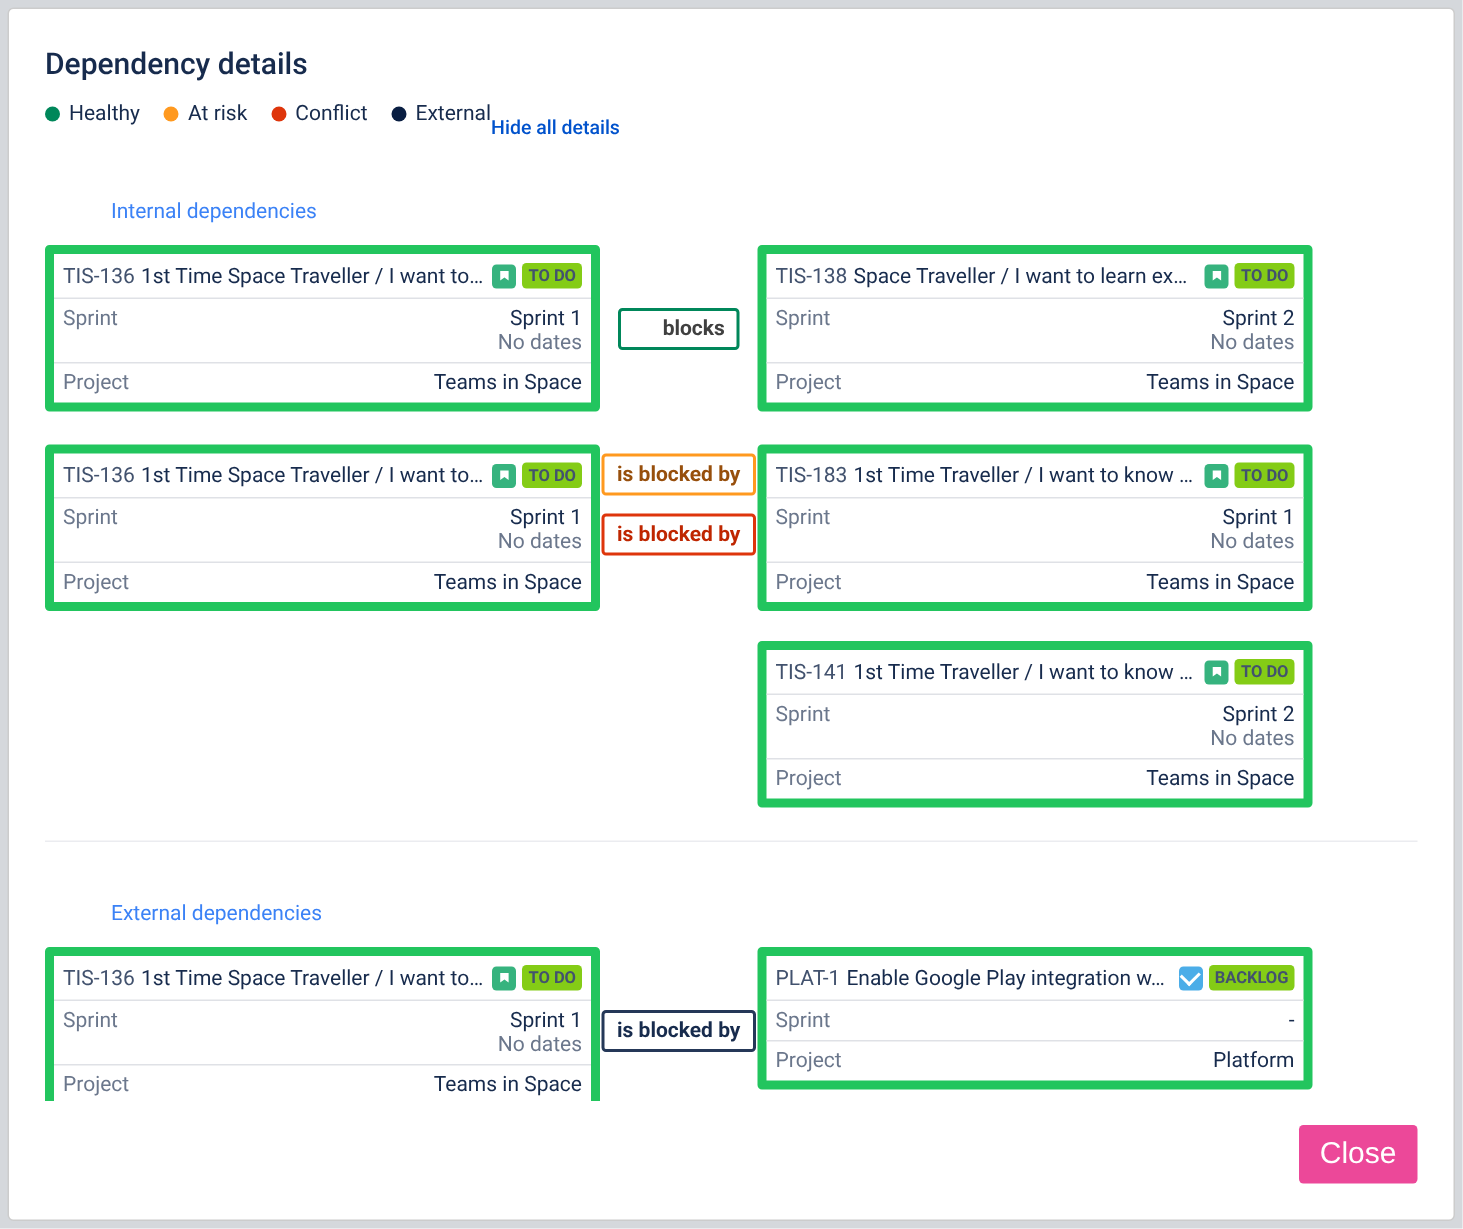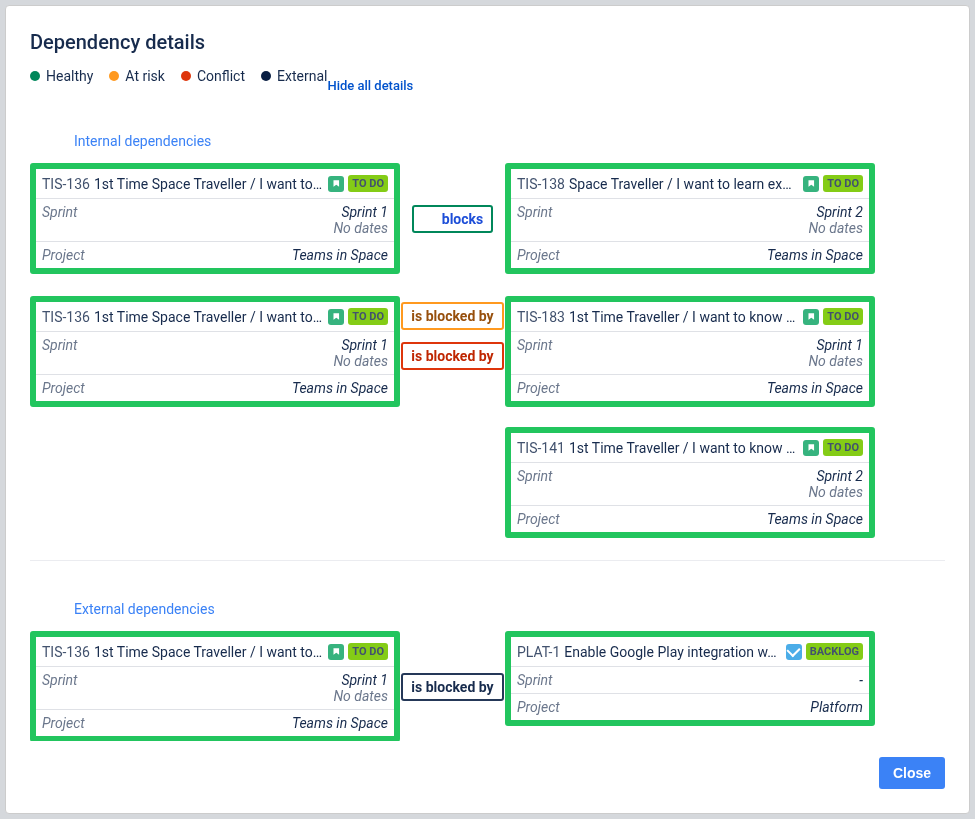--- a/index.html
+++ b/index.html
@@ -134,65 +134,64 @@
       padding: 2px 4px;
       border-radius: 3px;
       flex-shrink: 0;
       white-space: nowrap;
     }
     .card-body .row {
       display: flex;
       justify-content: space-between;
       padding: 5px 6px;
       border-bottom: 1px solid #DFE1E6;
-      font-style: italic;
     }
     .card-body .row:last-child { border-bottom: none; }
     .row-label { color: #6B778C; font-size: 14px; }
     .row-value { color: #172B4D; font-size: 14px; text-align: right; }
     .row-sub { color: #6B778C; font-size: 14px; text-align: center; display: block; }
     .connector {
       flex: 1;
       display: flex;
       align-items: center;
       justify-content: center;
       min-height: 40px;
     }
     .rel-badge {
       border: 2px solid;
       border-radius: 3px;
       padding: 4px 8px;
       font-weight: 700;
       font-size: 14px;
       background: #fff;
     }
-    .rel-badge.green { border-color: #00875A; color: #1d4ed8; padding-left: 28px; }
+    .rel-badge.green { border-color: #00875A; color: #404040; padding-left: 28px; }
     .rel-badge.yellow { border-color: #FF991F; color: #974F0C; }
     .rel-badge.red { border-color: #DE350B; color: #BF2600; }
     .rel-badge.navy { border-color: #253858; color: #172B4D; }
     .right-col { width: 440px; display: flex; flex-direction: column; gap: 20px; }
     hr.divider {
       border: none;
       border-top: 1px solid #EBECF0;
       margin: 10px 0 0 0;
     }
     .modal-footer {
       margin-top: auto;
       display: flex;
       justify-content: flex-end;
       padding-top: 16px;
     }
     .close-btn {
-      background: #3b82f6;
+      background: #ec4899;
       color: #fff;
       border: none;
       border-radius: 3px;
       padding: 8px 14px;
-      font-size: 14px;
-      font-weight: 700;
+      font-size: 20px;
+      font-weight: 400;
       cursor: pointer;
     }
     .scroll-area { overflow-y: auto; }
   </style>
 </head>
 <body>
 
 <div class="modal">
   <div class="modal-header">
     <div class="header-left">

